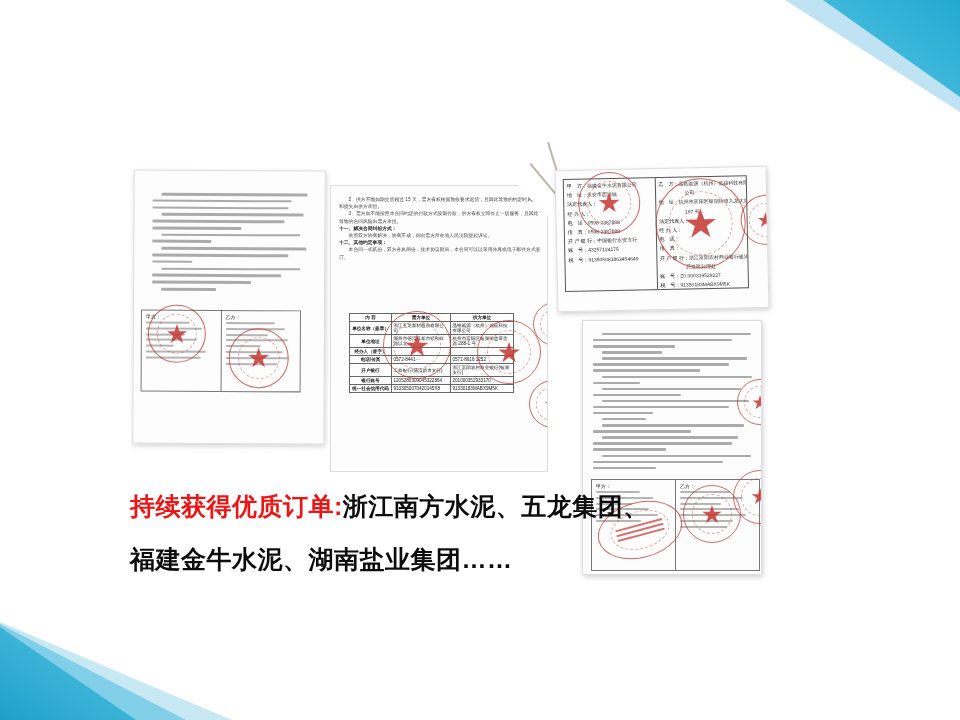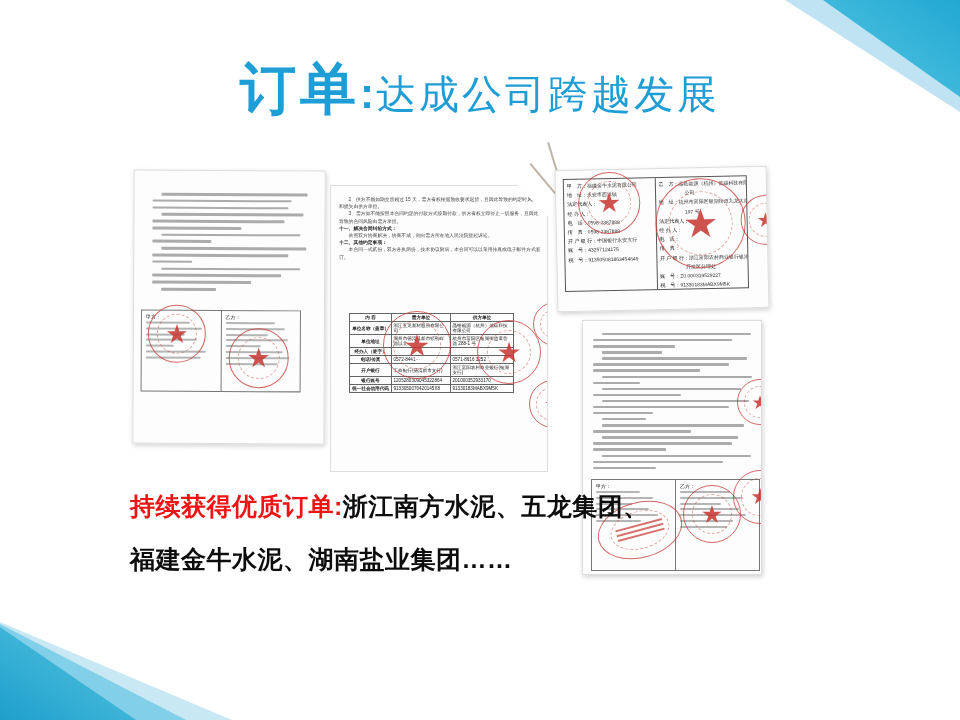--- a/index.html
+++ b/index.html
@@ -110,25 +110,20 @@
       <linearGradient id="gbl" x1="1" y1="0" x2="0" y2="1">
         <stop offset="0" stop-color="#5ac8e4"></stop>
           <stop offset="1" stop-color="#1e9fcb"></stop>
       </linearGradient>
     </defs>
     <polygon points="0,2 232,100 0,100" fill="#c8e8f4"></polygon>
     <polygon points="0,4 186,100 0,100" fill="#82cfe9"></polygon>
     <polygon points="0,7 136,100 0,100" fill="url(#gbl)"></polygon>
   </svg>
 
-  <div class="title-row">
-    <span class="t-big">订单</span>
-      <span class="t-colon">:</span>
-      <span class="t-rest">达成公司跨越发展</span>
-  </div>
 
   <div class="edge-line edge-line--a"></div>
   <div class="edge-line edge-line--b"></div>
 
   <div class="doc doc1">
     <div class="paras paras--d1">
         <div class="bar ind" style="width: 95%;"></div>
         <div class="bar" style="width: 90%;"></div>
         <div class="bar" style="width: 88%;"></div>
         <div class="bar ind" style="width: 92%;"></div>

